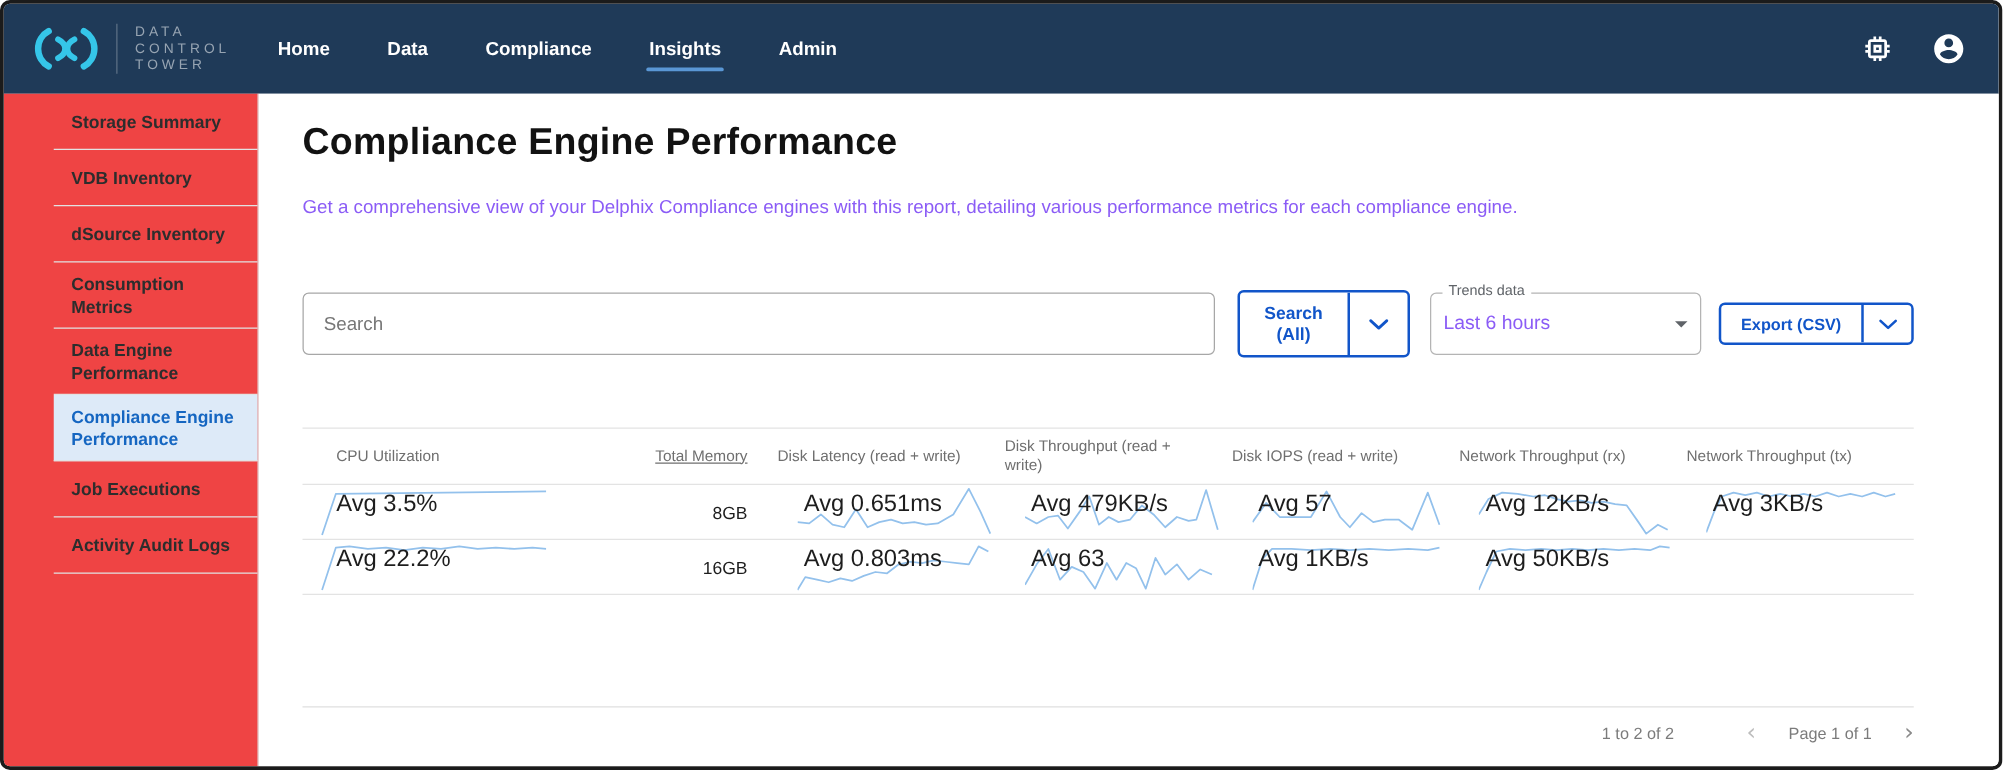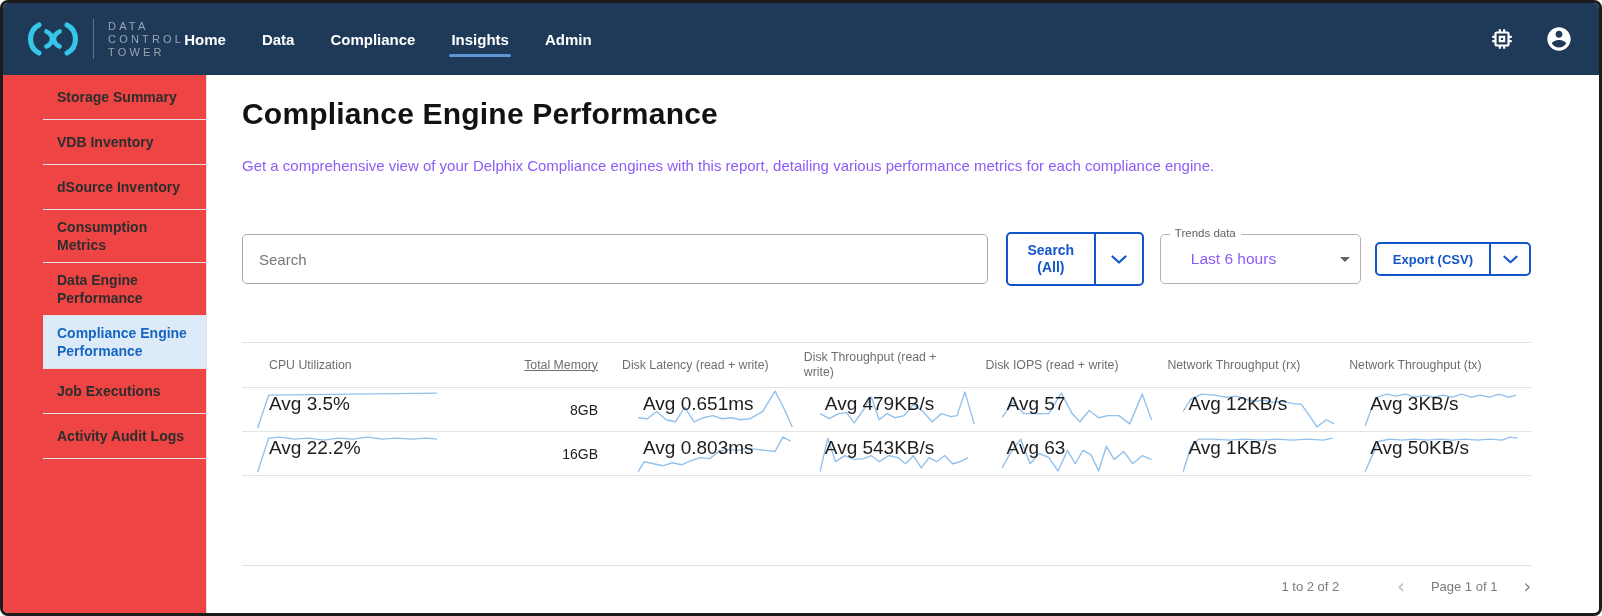--- a/index.html
+++ b/index.html
@@ -7,21 +7,21 @@
   body { font-family:"Liberation Sans", sans-serif; width:1602px; }
   .frame { width:1602px; height:616px; border:3px solid #1b1b1b; border-radius:8px; overflow:hidden;
            background:#fff; display:flex; flex-direction:column; }
 
   
   .navbar { height:72px; flex:0 0 72px; background:#1f3a58; display:flex; align-items:center; padding:0 26px 0 20px; }
   .logo-group { display:flex; align-items:center; }
   .logo-mark { width:60px; height:38px; display:block; }
   .logo-divider { width:1px; height:40px; background:rgba(255,255,255,0.28); margin:0 14px 0 10px; }
   .logo-text { color:#97a4b2; font-size:11px; letter-spacing:3.2px; line-height:13px; font-weight:500; }
-  .nav-items { display:flex; align-items:center; gap:36px; }
+  .nav-items { display:flex; align-items:center; gap:46px; margin-left:38px; }
   .nav-item { position:relative; color:#ffffff; font-size:15px; font-weight:700; cursor:pointer; text-decoration:none; }
   .nav-underline { position:absolute; left:-2px; right:-2px; bottom:-9px; height:3px; background:#5a97d5; border-radius:2px; }
   .nav-right { margin-left:auto; display:flex; align-items:center; gap:30px; }
   .nav-icon { width:26px; height:26px; cursor:pointer; display:block; }
 
   
   .page-body { flex:1; display:flex; min-height:0; }
   .sidebar { width:204px; flex:0 0 204px; border-right:1px solid #dedede; background:#ef4444;padding-left:40px; }
   .side-item { min-height:45px; display:flex; align-items:center; padding:8px 12px 8px 14px;
                border-bottom:1px solid #e2e2e2; font-size:14px; font-weight:700; color:#2d2d2d;
@@ -37,22 +37,22 @@
   .search-input { flex:1; height:50px; border:1px solid #a7a7a7; border-radius:5px; padding:0 16px;
                   font-size:15px; color:#222; font-family:"Liberation Sans",sans-serif; outline:none; }
   .search-input::placeholder { color:#767676; }
   .split-btn { display:flex; align-items:stretch; border:2px solid #1155c9; border-radius:5px;
                background:#fff; cursor:pointer; overflow:hidden; }
   .search-btn { margin-left:18px; height:54px; }
   .search-btn .btn-main { width:86px; display:flex; flex-direction:column; align-items:center; justify-content:center;
                           color:#1155c9; font-size:14px; font-weight:700; line-height:17px; }
   .btn-sep { width:2px; background:#1155c9; }
   .btn-caret { width:46px; display:flex; align-items:center; justify-content:center; }
-  .trends-field { margin-left:16px; position:relative; width:201px; height:50px; border:1px solid #b4b4b4;
-                  border-radius:5px; display:flex; align-items:center; padding:0 30px 0 30px; cursor:pointer; background:#fff; }
+  .trends-field { margin-left:16px; position:relative; width:217px; height:50px; border:1px solid #b4b4b4;
+                  border-radius:5px; display:flex; align-items:center; padding:0 30px 0 10px; cursor:pointer; background:#fff; }
   .trends-label { position:absolute; top:-8px; left:9px; background:#fff; padding:0 5px; font-size:11.5px; color:#5f6368; }
   .trends-value { font-size:15.5px; color:#8b5cf6; }
   .select-caret { position:absolute; right:10px; top:22px; width:0; height:0;
                   border-left:5px solid transparent; border-right:5px solid transparent; border-top:5px solid #5f6368; }
   .export-btn { margin-left:14px; height:34px; align-self:center; }
   .export-btn .btn-main { padding:0 16px; display:flex; align-items:center; color:#1155c9; font-size:13px; font-weight:700; }
   .export-btn .btn-caret { width:38px; }
 
   
   .grid-table { margin-top:55px; width:100%; }
@@ -222,26 +222,20 @@
                 </svg>
               </div>
               <div class="cell mem">16GB</div>
               <div class="cell">
                 <span class="avg-label">Avg 0.803ms</span>
                 <svg class="spark" viewBox="0 0 100 40" preserveAspectRatio="none">
                   <polyline points="0,38 4,28 10,30 16,32 22,29 28,31 34,27 40,24 46,25 52,18 58,16 64,17 70,15 76,16 82,17 88,18 93,4 98,8" fill="none" stroke="#93c1ec" stroke-width="1.4" stroke-linejoin="round" vector-effect="non-scaling-stroke"></polyline>
                 </svg>
               </div>
               <div class="cell">
-                <span class="avg-label">Avg 543KB/s</span>
-                <svg class="spark" viewBox="0 0 100 40" preserveAspectRatio="none">
-                  <polyline points="0,38 5,5 10,28 16,22 22,26 28,25 33,22 38,28 44,22 50,24 55,30 60,22 65,34 70,24 75,28 80,22 85,30 90,28 95,24" fill="none" stroke="#93c1ec" stroke-width="1.4" stroke-linejoin="round" vector-effect="non-scaling-stroke"></polyline>
-                </svg>
-              </div>
-              <div class="cell">
                 <span class="avg-label">Avg 63</span>
                 <svg class="spark" viewBox="0 0 100 40" preserveAspectRatio="none">
                   <polyline points="0,34 6,18 12,6 18,30 24,20 30,24 36,37 42,17 47,30 52,17 57,21 62,37 67,13 72,26 78,18 84,30 90,22 96,26" fill="none" stroke="#93c1ec" stroke-width="1.4" stroke-linejoin="round" vector-effect="non-scaling-stroke"></polyline>
                 </svg>
               </div>
               <div class="cell">
                 <span class="avg-label">Avg 1KB/s</span>
                 <svg class="spark" viewBox="0 0 100 40" preserveAspectRatio="none">
                   <polyline points="0,38 5,14 10,6 20,6 30,7 40,6 50,7 60,6 70,7 80,6 90,7 96,5" fill="none" stroke="#93c1ec" stroke-width="1.4" stroke-linejoin="round" vector-effect="non-scaling-stroke"></polyline>
                 </svg>

